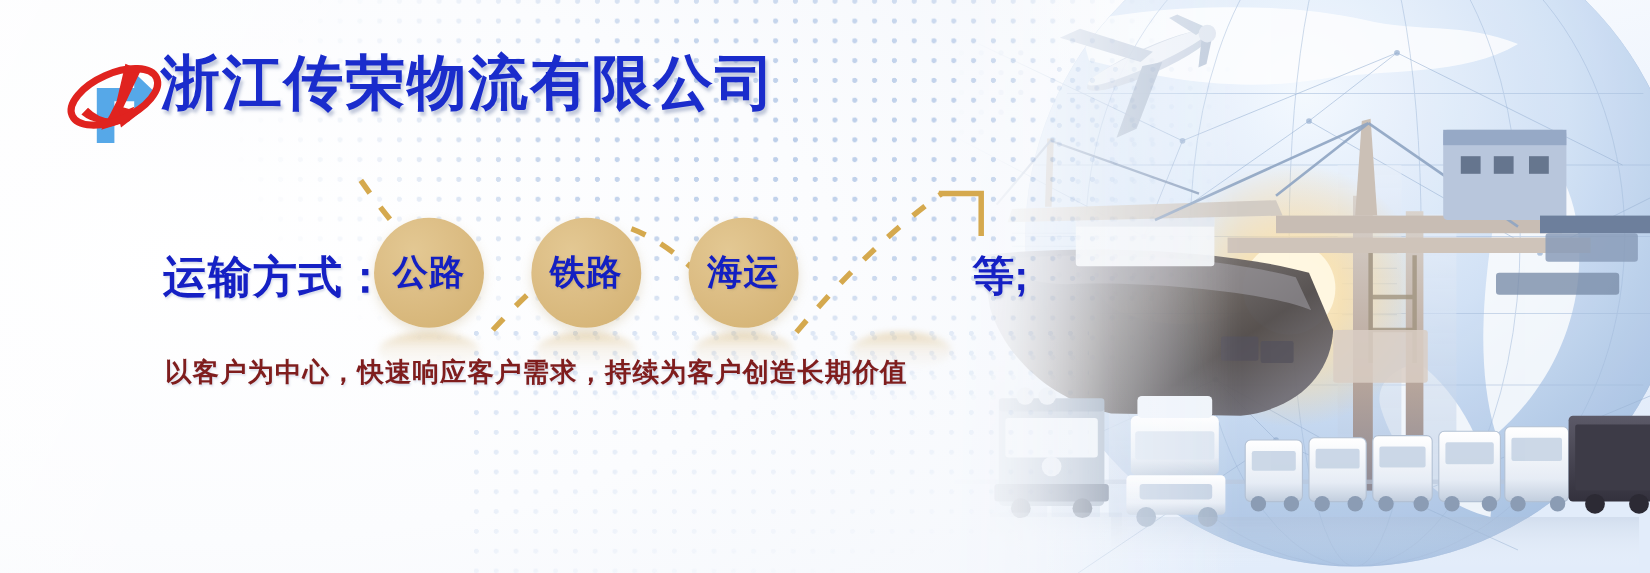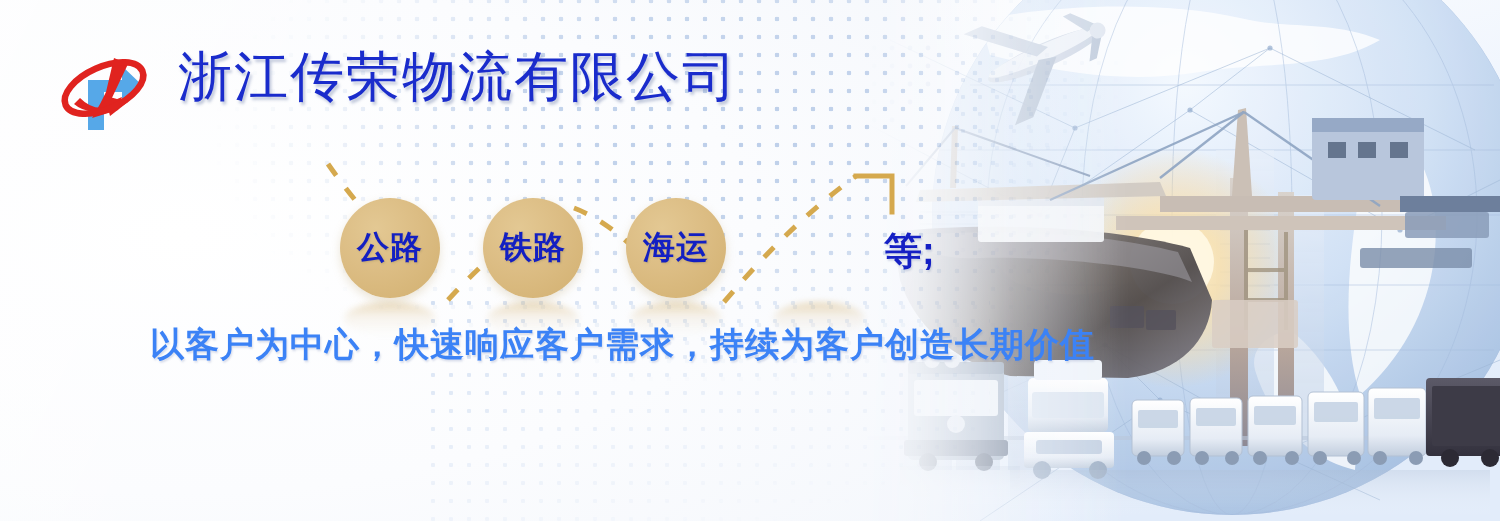--- a/index.html
+++ b/index.html
@@ -62,26 +62,25 @@
   }
   .photo svg{display:block;width:640px;height:521px;}
 
   
   .logo{position:absolute;left:48px;top:34px;width:112px;height:112px;}
   .logo svg{display:block;width:112px;height:112px;}
 
   
   .company-title{
     position:absolute;left:146px;top:44px;
-    font-size:54px;font-weight:normal;letter-spacing:2px;
+    font-size:54px;font-weight:bold;letter-spacing:2px;
     color:#1a2ccc;
     text-shadow:2px 3px 3px rgba(120,135,175,.45);
     white-space:nowrap;
     line-height:1.2;
-    margin-left:32px;
   }
 
   .mode-row{
     position:absolute;left:148px;top:210px;
     height:82px;display:flex;align-items:center;
     white-space:nowrap;
   }
   .mode-label{
     font-size:40px;font-weight:bold;color:#1520c4;
     letter-spacing:1px;
@@ -111,21 +110,21 @@
     background:linear-gradient(180deg, rgba(219,190,135,.55) 0%, rgba(226,204,163,.18) 45%, rgba(255,255,255,0) 100%);
     filter:blur(3px);
   }
 
   
   .arcs{position:absolute;left:300px;top:130px;width:660px;height:190px;pointer-events:none;}
   .arcs svg{display:block;width:660px;height:190px;}
 
   .tagline{
     position:absolute;left:150px;top:322px;
-    font-size:34px;font-weight:bold;color:#3b82f6;
+    font-size:24px;font-weight:bold;color:#7f1d1d;
     letter-spacing:1px;white-space:nowrap;
     text-shadow:1px 2px 2px rgba(130,145,185,.28);
   }
 
   
   .sheen{
     position:absolute;left:0;top:0;width:1000px;height:521px;
     background:linear-gradient(115deg, rgba(255,255,255,.55) 0%, rgba(255,255,255,0) 35%);
     pointer-events:none;
   }
@@ -433,19 +432,22 @@
       <span>公路</span>
     </div>
     <div class="circle" style="left:286px">
       <span>海运</span>
     </div>
     <div class="circle" style="left:143px">
       <span>铁路</span>
     </div>
   </div>
 
+  <div class="mode-row">
+    <span class="mode-label">运输方式：</span>
+  </div>
   <div class="mode-row" style="left:884px;">
     <span class="mode-etc" style="margin-left:0">等;</span>
   </div>
 
   <div class="tagline">以客户为中心，快速响应客户需求，持续为客户创造长期价值</div>
 
 </div>
 
 </body></html>

